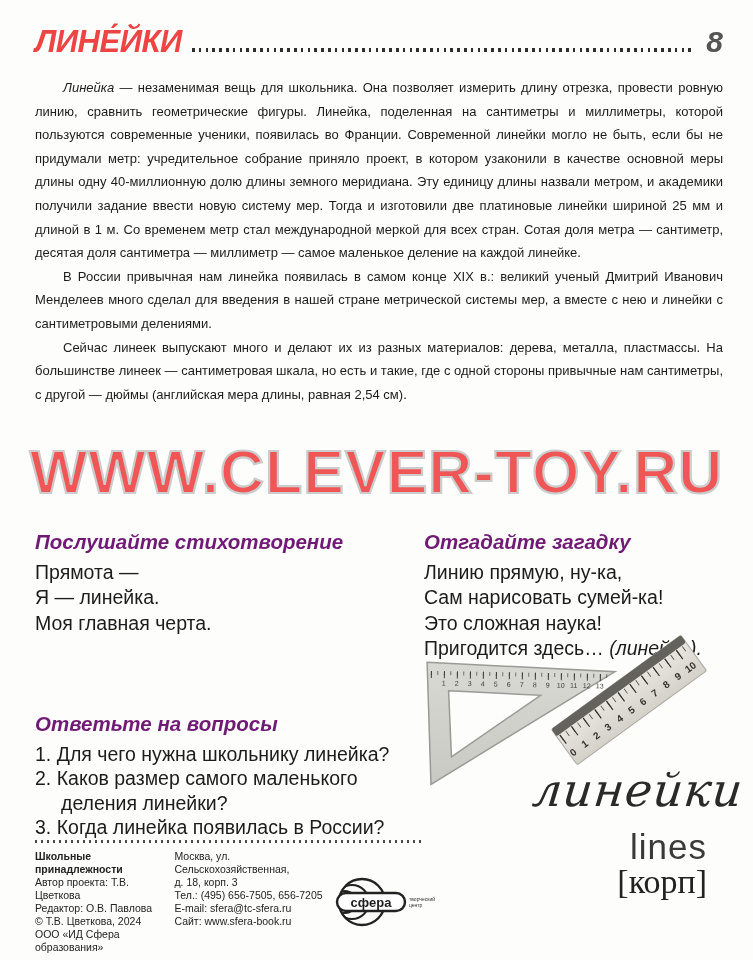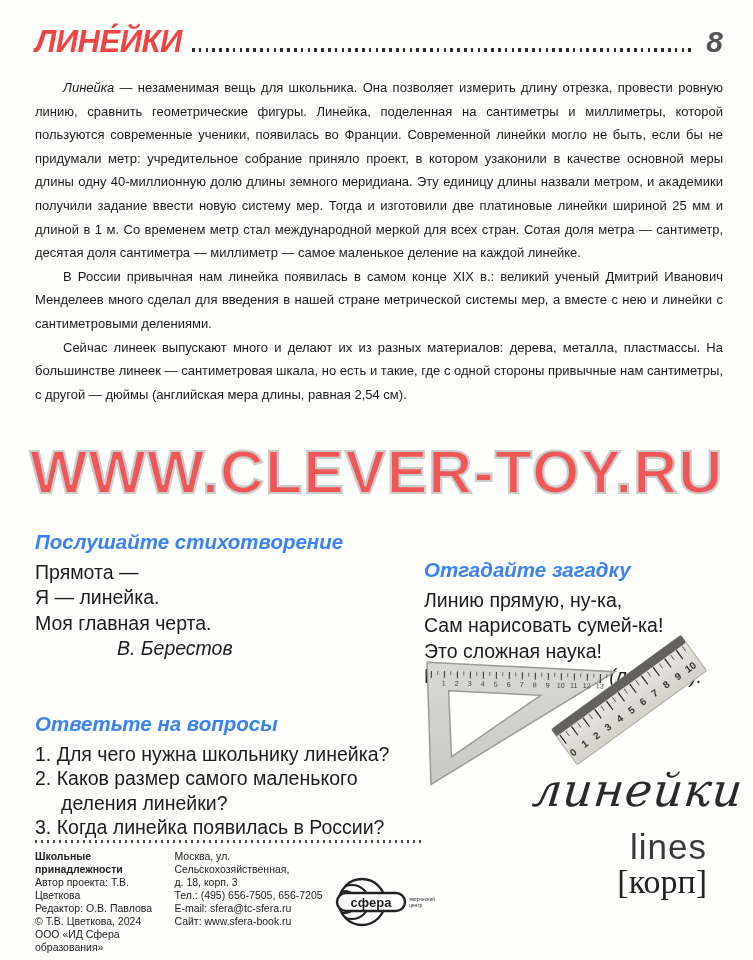--- a/index.html
+++ b/index.html
@@ -22,24 +22,24 @@
     font-size:61px;font-weight:bold;letter-spacing:1px;color:#ef4444;
     -webkit-text-stroke:2.2px #c7c7c7;opacity:.9;}
 
   
   .article{left:35px;top:76px;width:688px;z-index:1;
     font-size:13px;line-height:23.6px;text-align:justify;}
   .article p{margin:0;text-indent:28px;}
   .ital{font-style:italic;}
 
   
-  .block-heading{font-size:20.5px;font-weight:bold;font-style:italic;margin:0 0 5px 0;color:#3b82f6;}
+  .block-heading{font-size:20.5px;font-weight:bold;font-style:italic;margin:0 0 5px 0;color:#701a75;}
   .poem{left:35px;top:529px;width:375px;z-index:1;font-size:19.5px;line-height:25.5px;}
   .poem .author{font-style:italic;margin-left:82px;}
-  .riddle{left:424px;top:529px;width:310px;z-index:1;font-size:19.5px;line-height:25.5px;margin-top:28px;}
+  .riddle{left:424px;top:529px;width:310px;z-index:1;font-size:19.5px;line-height:25.5px;}
 
   
   .questions{left:35px;top:712px;width:395px;z-index:1;font-size:19.5px;line-height:24.5px;}
   .questions .q{padding-left:26px;text-indent:-26px;margin:0;}
 
   
   .triangle-wrap{left:418px;top:652px;width:205px;height:148px;transform:rotate(1deg);z-index:1;}
   .ruler-wrap{left:548px;top:676px;width:162px;height:48px;transform:rotate(-36deg);z-index:1;}
   .handwritten{left:533px;top:763px;width:200px;z-index:2;
     font-family:"DejaVu Serif",serif;font-style:italic;font-size:46px;color:#2a2a2a;
@@ -75,21 +75,20 @@
   <p><span class="ital">Линейка</span><span> — незаменимая вещь для школьника.  Она позволяет измерить длину отрезка, провести ровную линию, сравнить геометрические фигуры. Линейка, поделенная на сантиметры и миллиметры, которой пользуются современные ученики, появилась во Франции. Современной линейки могло не быть, если бы не придумали метр: учредительное собрание приняло проект, в котором узаконили в качестве основной меры длины одну 40-миллионную долю длины земного меридиана. Эту единицу длины назвали метром, и академики получили задание ввести новую систему мер. Тогда и изготовили две платиновые линейки шириной 25 мм и длиной в 1 м. Со временем метр стал международной меркой для всех стран. Сотая доля метра — сантиметр, десятая доля сантиметра — миллиметр — самое маленькое деление на каждой линейке.</span></p>
   <p>В России привычная нам линейка появилась в самом конце XIX в.: великий ученый Дмитрий Иванович Менделеев много сделал для введения в нашей стране метрической системы мер, а вместе с нею и линейки с сантиметровыми делениями.</p>
   <p>Сейчас линеек выпускают много и делают их из разных материалов: дерева, металла, пластмассы. На большинстве линеек — сантиметровая шкала, но есть и такие, где с одной стороны привычные нам сантиметры, с другой — дюймы (английская мера длины, равная 2,54 см).</p>
 </div>
 
 <div class="abs poem">
   <div class="block-heading">Послушайте стихотворение</div>
   <div>Прямота —</div>
   <div>Я — линейка.</div>
   <div>Моя главная черта.</div>
-  <div class="author">В. Берестов</div>
 </div>
 
 <div class="abs riddle">
   <div class="block-heading">Отгадайте загадку</div>
   <div>Линию прямую, ну-ка,</div>
   <div>Сам нарисовать сумей-ка!</div>
   <div>Это сложная наука!</div>
   <div><span>Пригодится здесь… </span><span class="ital">(линейка).</span></div>
 </div>
 

